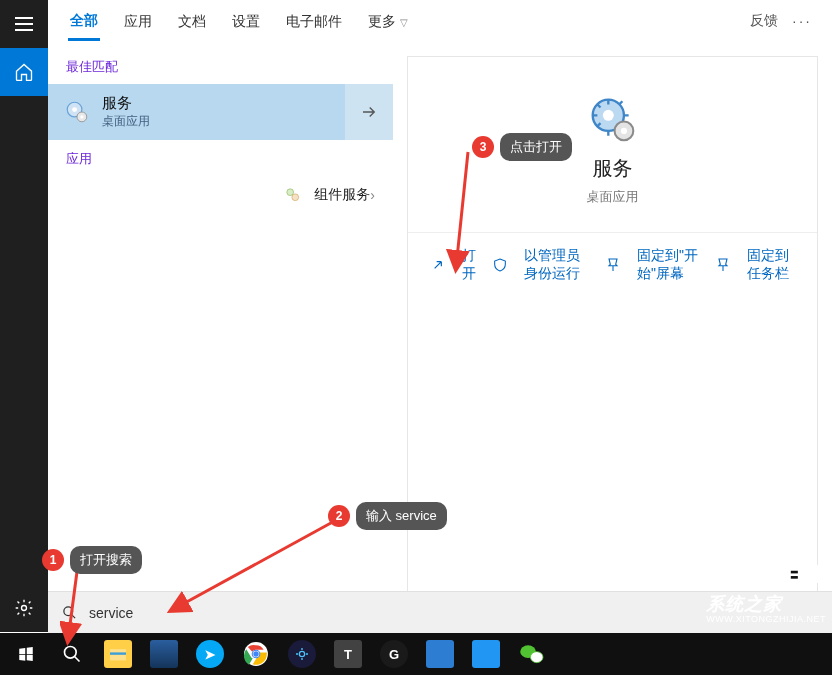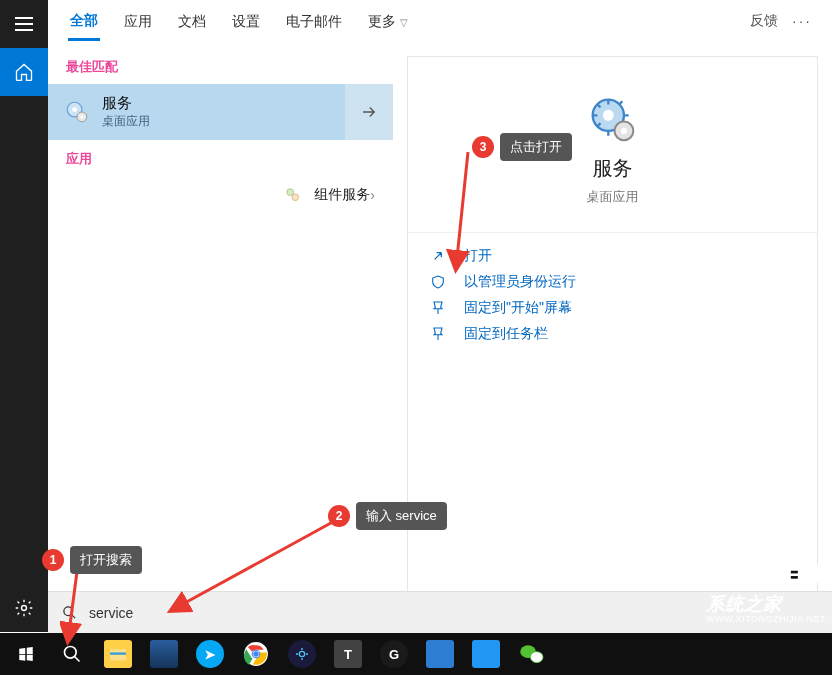--- a/index.html
+++ b/index.html
@@ -16,58 +16,58 @@
 .tabs { display: flex; align-items: center; height: 42px; padding: 0 20px; gap: 22px; font-size: 14px; color: #333; }
 .tab { padding: 10px 2px 8px; cursor: pointer; }
 .tab.active { color: #0078d7; font-weight: 600; border-bottom: 3px solid #0078d7; }
 .tabs-right { margin-left: auto; display: flex; align-items: center; gap: 14px; color:#555; }
 .more-chev { font-size:10px; color:#888; margin-left:4px; }
 
 .split { display: flex; height: calc(100% - 42px); }
 .left-col { width: 345px; padding-top: 6px; }
 .right-col { flex: 1; padding: 14px 14px 0 14px; }
 
-.sect-hdr { font-size: 13px; font-weight: 700; padding: 10px 18px 8px; color: #ec4899; }
+.sect-hdr { font-size: 13px; font-weight: 400; padding: 10px 18px 8px; color: #6d28d9; }
 
 .best-row { display: flex; align-items: stretch; }
 .best-main { flex:1; display:flex; align-items:center; gap:12px; padding: 10px 16px; background: #b7d8ef; height:56px; }
 .best-arrow { width: 48px; background: #cde3f2; display:flex; align-items:center; justify-content:center; color:#555; font-size:18px; }
 .svc-ico { width:26px; height:26px; display:flex; align-items:center; justify-content:center; }
 .best-title { font-size: 15px; color:#111; }
 .best-sub { font-size: 12px; color: #416080; }
 
 .app-row { display:flex; align-items:center; justify-content:flex-end; padding: 10px 18px; cursor:pointer; }
 .app-row-left { display:flex; align-items:center; gap:12px; font-size:14px; color:#222; }
 .chev { color:#888; font-size:14px; }
 .sm-ico { width:18px; height:18px; }
 
 .panel { border:1px solid #e6e6e6; background:#fff; min-height: 560px; padding: 18px 0 0; }
 .panel-head { display:flex; flex-direction:column; align-items:center; padding: 20px 0 26px; border-bottom:1px solid #eee; }
 .big-ico { width:50px; height:50px; margin-bottom:10px; }
 .panel-title { font-size: 20px; font-weight:400; color:#222; }
 .panel-sub { font-size: 13px; color:#777; margin-top:6px; }
 
-.actions { padding: 14px 22px; display:flex; flex-direction:column; gap:8px; }
+.actions { padding: 14px 22px; display:flex; gap:14px; }
 .act-row { display:flex; align-items:center; gap:16px; color:#0067c0; font-size:14px; cursor:pointer; }
 .act-ico { width:18px; text-align:center; color:#0067c0; }
 
 .searchbar { position:absolute; left:48px; bottom:42px; right:0; height:42px; background:#f0f0f0; display:flex; align-items:center; padding:0 14px; gap:12px; border-top:1px solid #e0e0e0; }
 .search-mag { color:#333; font-size:14px; }
 .search-text { font-size:14px; color:#333; }
 
 .taskbar { position:absolute; left:0; right:0; bottom:0; height:42px; background:#101010; display:flex; align-items:center; padding:0 4px; gap:2px; }
 .tb-btn { width:44px; height:42px; display:flex; align-items:center; justify-content:center; color:#fff; cursor:pointer; }
 .tb-ico { width:28px; height:28px; border-radius:3px; display:flex; align-items:center; justify-content:center; font-size:13px; font-weight:bold; }
 
 svg { display:block; }
 
 
 .callout { position:absolute; display:flex; align-items:center; gap:6px; z-index:50; }
 .num-badge { width:22px; height:22px; border-radius:50%; background:#e83a30; color:#fff; font-size:12px; display:flex; align-items:center; justify-content:center; font-weight:bold; }
-.callout-label { background:#555; color:#fff; padding:5px 10px; font-size:13px; border-radius:4px; white-space:nowrap; }
+.callout-label { background:#555; color:#fff; padding:5px 10px; font-size:13px; border-radius:10px; white-space:nowrap; }
 .arrow-svg { position:absolute; z-index:40; pointer-events:none; }
 
 .watermark { position:absolute; right:6px; bottom:50px; display:flex; align-items:flex-end; gap:6px; color:#fff; z-index:60;flex-direction:column; }
 .wm-text { text-align:left; line-height:1.1; }
 .wm-big { font-size:18px; font-weight:bold; font-style:italic; letter-spacing:1px; }
 .wm-small { font-size:9px; letter-spacing:0.5px; }
 </style>
 </head>
 <body>
 

